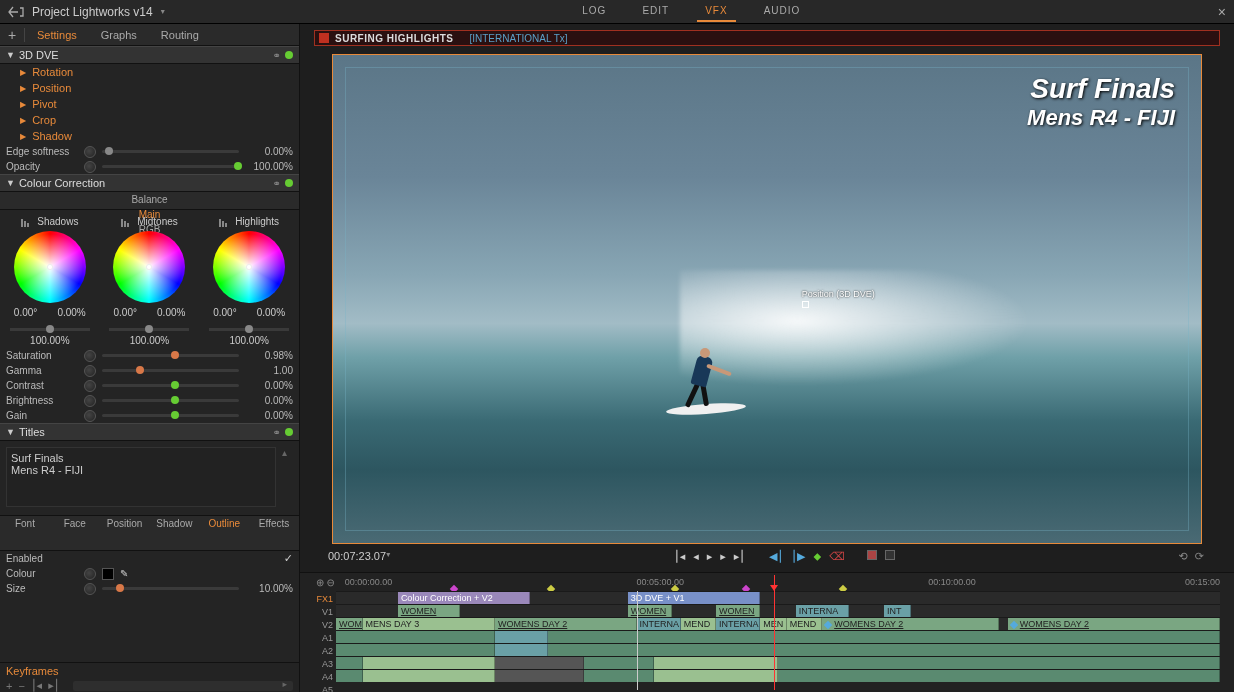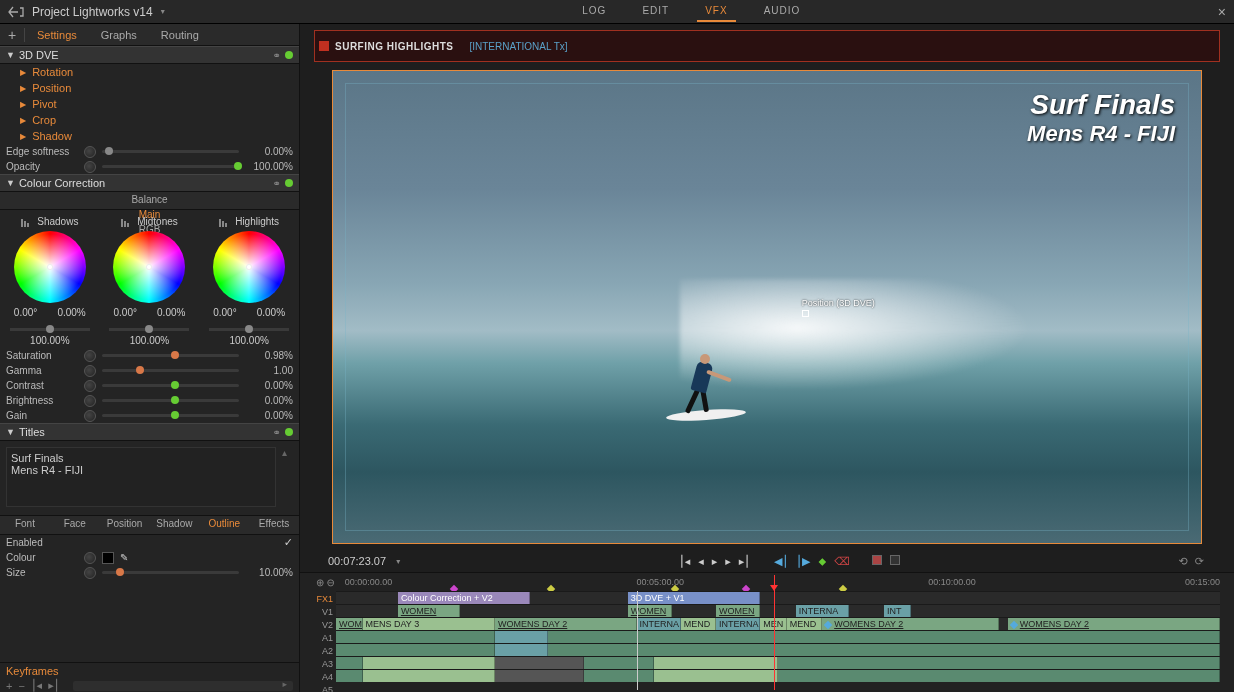--- a/index.html
+++ b/index.html
@@ -43,33 +43,33 @@
   background:conic-gradient(red,magenta,blue,cyan,lime,yellow,red); position:relative; }
 .wheel::after { content:""; position:absolute; inset:0; border-radius:50%;
   background:radial-gradient(circle,#fff 0%,rgba(255,255,255,0) 65%); }
 .wheel .center { position:absolute; left:50%; top:50%; width:6px; height:6px; margin:-3px; border:1px solid #000; border-radius:50%; background:#fff; }
 .wheel-vals { display:flex; justify-content:space-around; font-size:10px; color:#ccc; margin-top:4px; }
 .wheel-slider { height:3px; background:#3a3a3a; margin:10px 6px 4px; position:relative; }
 .wheel-slider .handle { position:absolute; left:50%; top:-3px; width:8px; height:8px; border-radius:50%; background:#888; margin-left:-4px; }
 .wheel-bottom-val { font-size:10px; color:#ccc; margin-top:2px; }
 .titles-text { padding:6px; }
 .titles-text textarea { width:270px; height:60px; background:#222; border:1px solid #333; color:#ccc; font-size:11px; padding:4px; resize:none; }
-.titles-tabs { display:flex; height:20px; background:#2a2a2a; border-bottom:1px solid #111; border-top:1px solid #111; }
+.titles-tabs { display:flex; height:36px; background:#2a2a2a; border-bottom:1px solid #111; border-top:1px solid #111; }
 .titles-tab { flex:1; text-align:center; font-size:10px; padding:2px 0; color:#aaa; cursor:pointer; }
 .titles-tab.active { color:#e88a3a; }
 .check { color:#ccc; margin-left:auto; }
 .swatch { width:12px; height:12px; background:#000; border:1px solid #555; }
 .pencil { color:#ccc; font-size:10px; }
 .keyframes-bar { height:30px; background:#232323; border-top:1px solid #111; padding:2px 6px; }
 .kflabel { color:#e88a3a; font-size:11px; }
 .kf-icons { display:flex; align-items:center; gap:6px; color:#777; margin-top:2px; }
 .kf-track { flex:1; height:10px; background:#2e2e2e; margin-left:8px; border-radius:2px; position:relative; }
 .right-panel { flex:1; display:flex; flex-direction:column; background:#1e1e1e; }
 .viewer-wrap { flex:1; padding:6px 14px 0; display:flex; flex-direction:column; }
-.clip-hdr { height:32px; background:#2a1010; border:1px solid #a03020; display:flex; align-items:center; padding:0 4px; font-size:10px; }
+.clip-hdr { height:16px; background:#2a1010; border:1px solid #a03020; display:flex; align-items:center; padding:0 4px; font-size:10px; }
 .clip-hdr .redbox { width:10px; height:10px; background:#c03020; margin-right:6px; }
 .clip-hdr .name { color:#ddd; font-weight:bold; letter-spacing:0.5px; }
 .clip-hdr .sub { color:#5aa0c8; margin-left:16px; }
 .viewer { flex:1; margin:8px 18px 6px; border:1px solid #e88a3a; background:#3a5a6e; position:relative; overflow:hidden; }
 .safe-area { position:absolute; inset:12px; border:1px solid rgba(120,180,200,0.35); }
 .wave-sky { position:absolute; inset:0;
   background:linear-gradient(to bottom,#5b7687 0%,#6a8598 25%,#88a6b4 45%,#a2bcc6 55%,#6fa0a8 62%,#3a6a74 75%,#2d5660 85%,#4a6a74 100%); }
 .spray { position:absolute; left:40%; top:44%; width:45%; height:26%;
   background:radial-gradient(ellipse at 30% 40%,rgba(255,255,255,0.9),rgba(255,255,255,0) 60%); filter:blur(2px); }
 .surfer { position:absolute; left:39%; top:60%; width:70px; height:80px; }
@@ -77,21 +77,21 @@
 .surfer .head { position:absolute; left:28px; top:0; width:10px; height:10px; background:#c89878; border-radius:50%; }
 .surfer .arm { position:absolute; left:34px; top:20px; width:26px; height:4px; background:#c89878; transform:rotate(20deg); border-radius:2px; }
 .surfer .leg1 { position:absolute; left:18px; top:34px; width:5px; height:26px; background:#111; transform:rotate(25deg); border-radius:2px; }
 .surfer .leg2 { position:absolute; left:30px; top:34px; width:5px; height:24px; background:#111; transform:rotate(-10deg); border-radius:2px; }
 .surfer .board { position:absolute; left:-6px; top:56px; width:80px; height:10px; background:#f0f0f0; border-radius:50% 50% 50% 50%; transform:rotate(-4deg); }
 .pos-marker { position:absolute; left:54%; top:48%; color:#fff; font-size:9px; text-shadow:0 0 2px #000; }
 .pos-marker .sq { width:7px; height:7px; border:1px solid #fff; display:block; margin-top:2px; }
 .title-overlay { position:absolute; right:26px; top:18px; text-align:right; color:#fff; font-family:Georgia,serif; }
 .title-overlay .l1 { font-size:28px; font-style:italic; font-weight:bold; text-shadow:1px 1px 3px #000; }
 .title-overlay .l2 { font-size:22px; font-style:italic; font-weight:bold; text-shadow:1px 1px 3px #000; }
-.transport-bar { height:22px; display:flex; align-items:center; padding:0 14px; gap:10px; }
+.transport-bar { height:22px; display:flex; align-items:flex-start; padding:0 14px; }
 .tc { color:#ccc; font-size:11px; }
 .tri-d { color:#888; font-size:8px; }
 .transport-center { flex:1; display:flex; justify-content:center; gap:8px; color:#ccc; font-size:11px; }
 .tbtn { cursor:pointer; }
 .colorbtn { width:10px; height:10px; display:inline-block; }
 .timeline { height:120px; background:#222; border-top:1px solid #111; padding:2px 14px 2px 8px; display:flex; }
 .tl-labels { width:28px; display:flex; flex-direction:column; font-size:9px; color:#999; padding-top:18px; gap:0; }
 .tl-labels div { height:13px; line-height:13px; text-align:right; padding-right:3px; }
 .tl-body { flex:1; position:relative; }
 .tl-ruler { height:16px; position:relative; color:#888; font-size:9px; }

